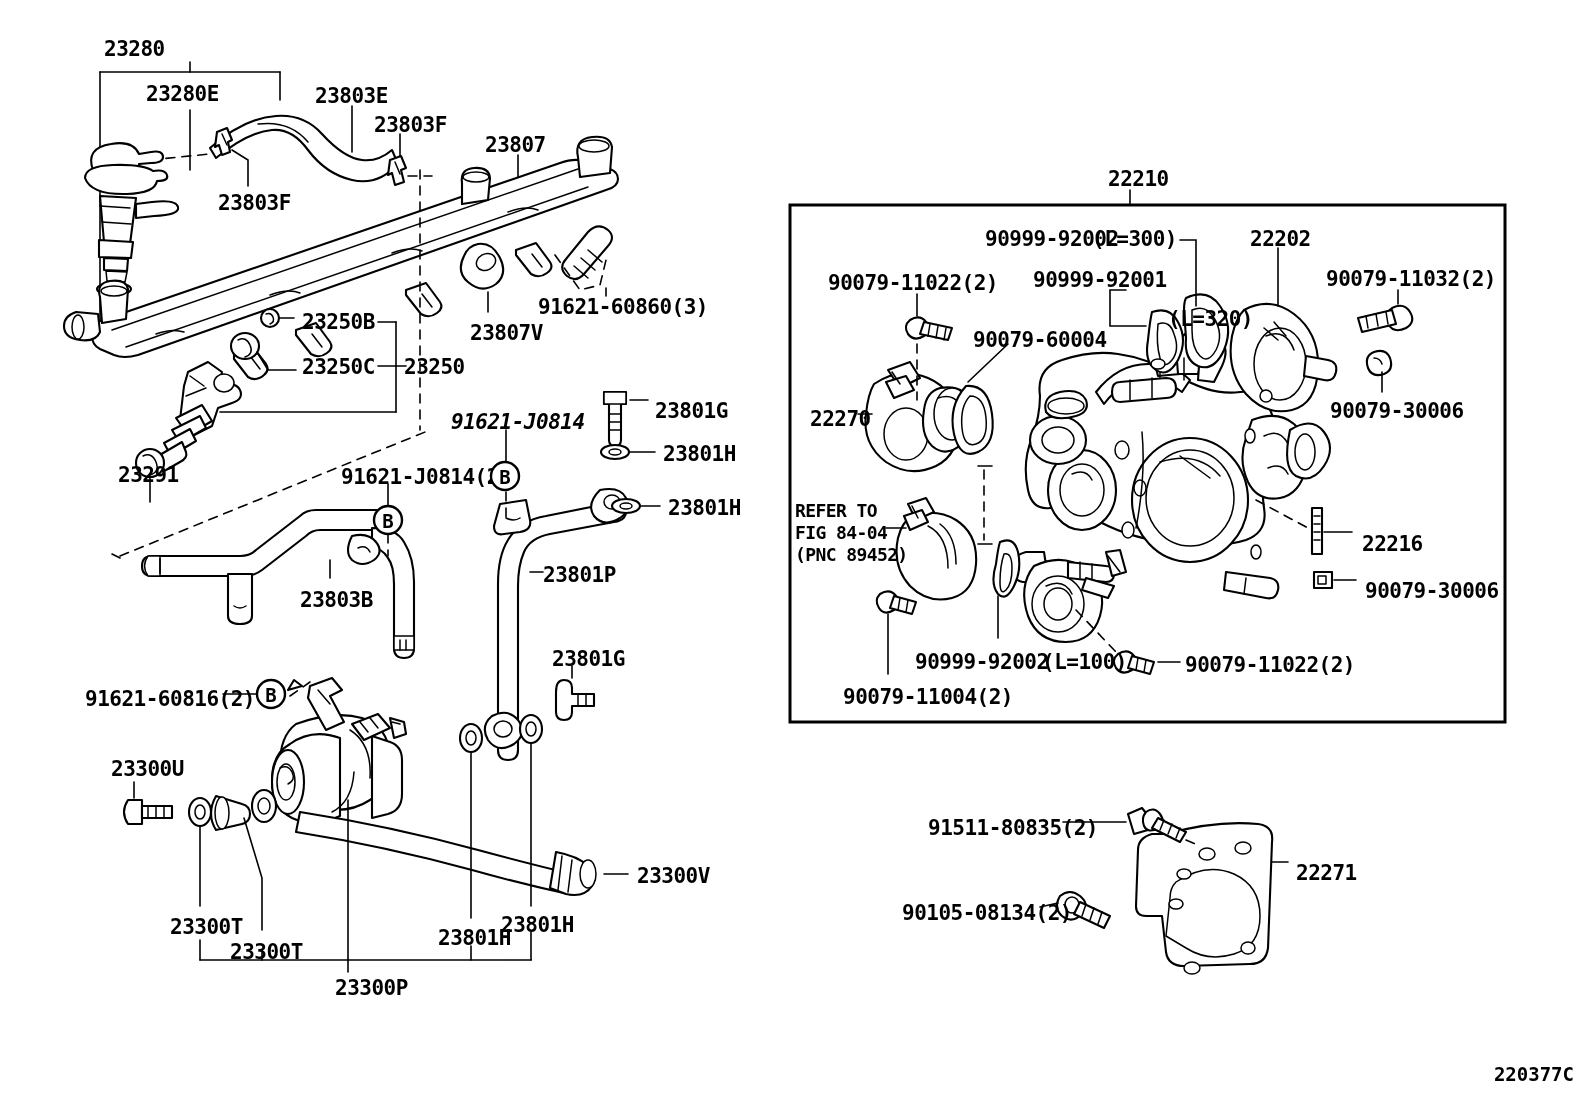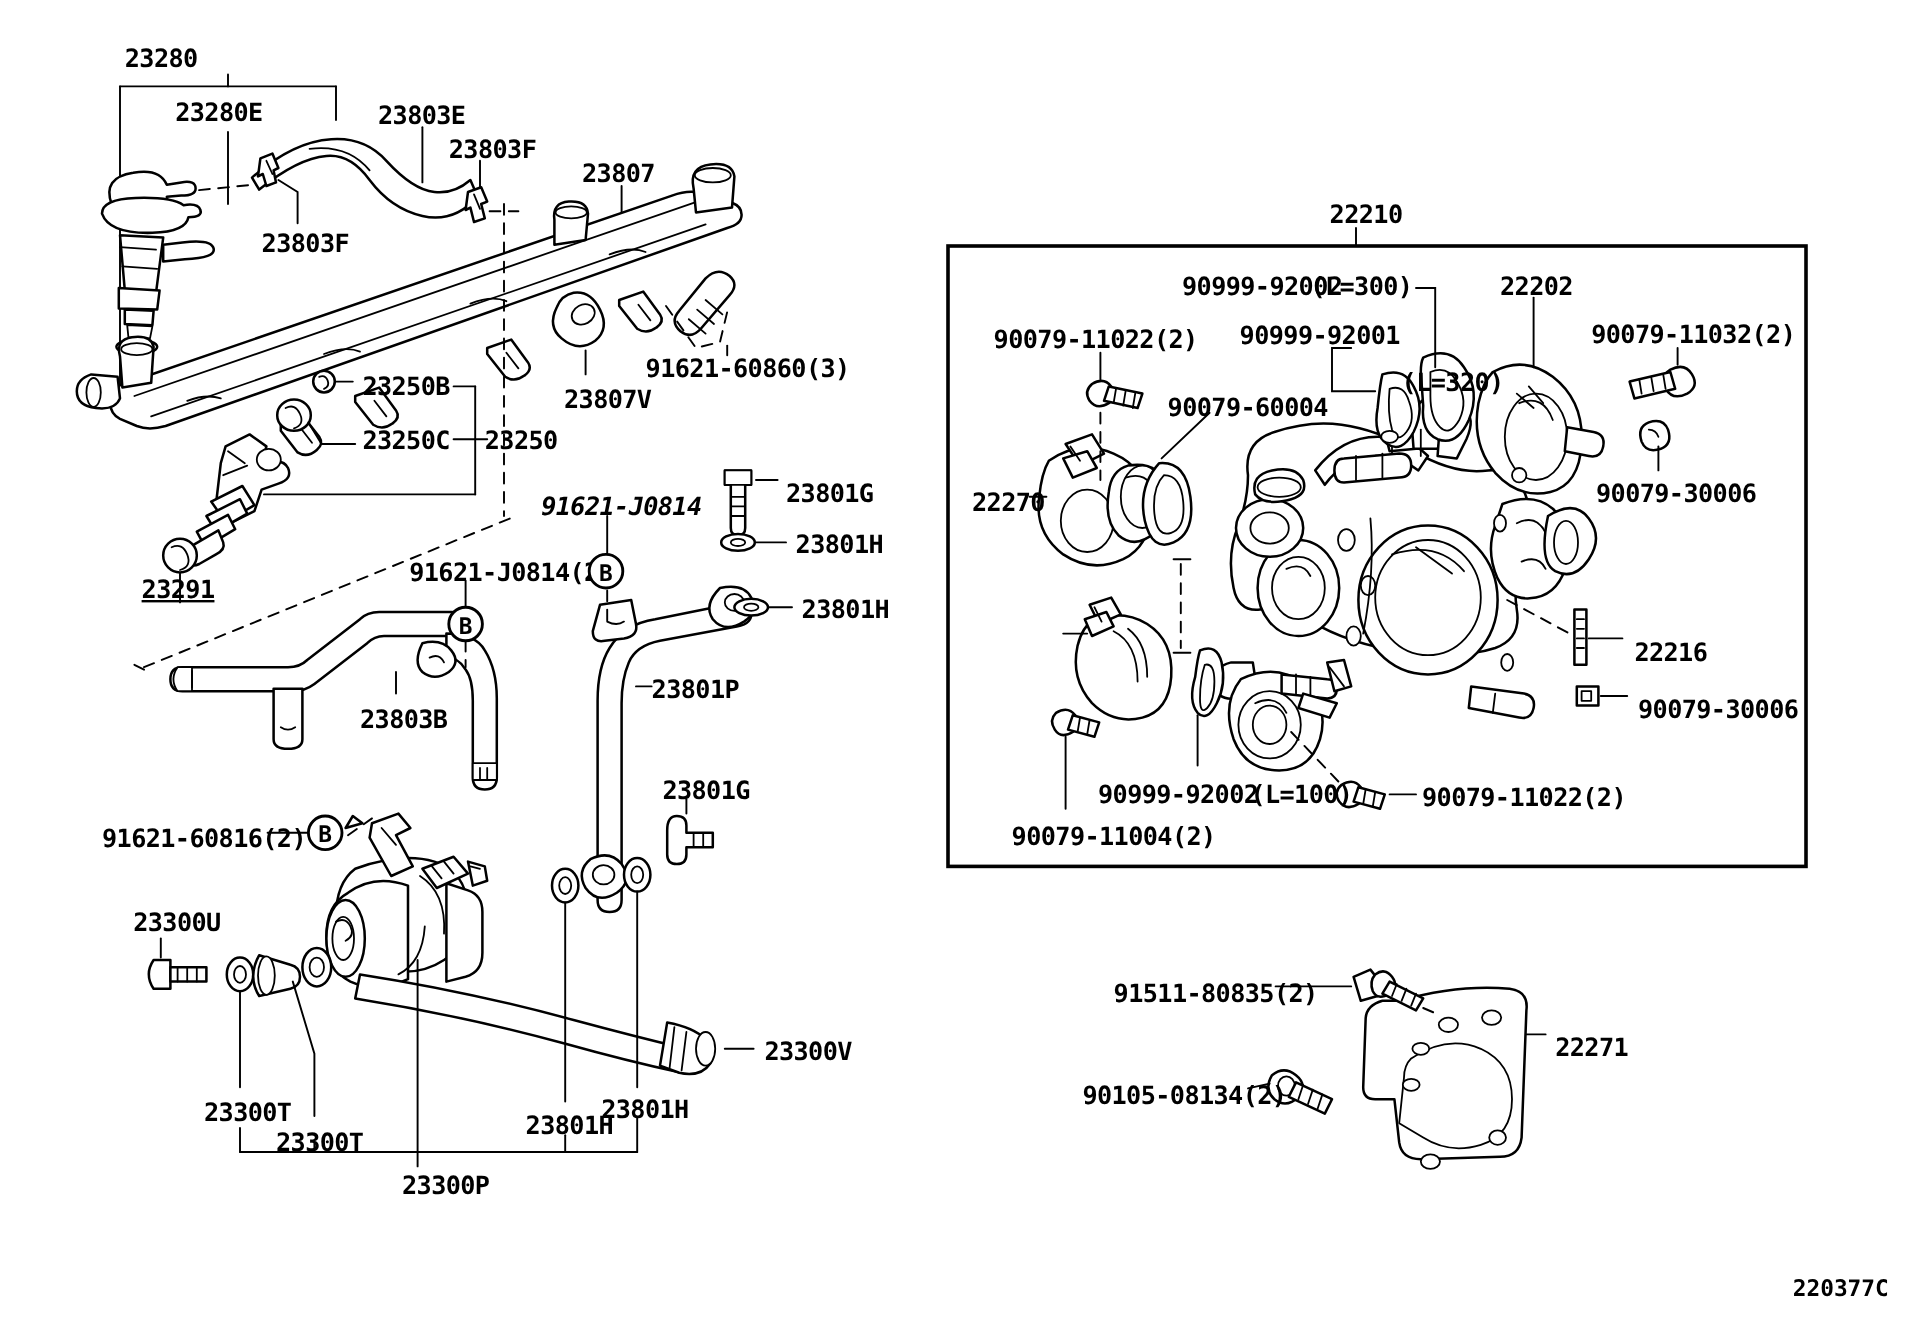--- a/index.html
+++ b/index.html
@@ -580,21 +580,21 @@
   <div class="lbl" style="left:538px;top:296px;">91621-60860(3)</div>
   <div class="lbl" style="left:470px;top:322px;">23807V</div>
   <div class="lbl" style="left:302px;top:311px;">23250B</div>
   <div class="lbl" style="left:302px;top:356px;">23250C</div>
   <div class="lbl" style="left:404px;top:356px;">23250</div>
   <div class="lbl" style="left:655px;top:400px;">23801G</div>
   <div class="lbl" style="left:663px;top:443px;">23801H</div>
   <div class="lbl" style="left:451px;top:411px;font-style:italic;">91621-J0814</div>
   <div class="lbl" style="left:341px;top:466px;">91621-J0814(2)</div>
   <div class="lbl" style="left:668px;top:497px;">23801H</div>
-  <div class="lbl" style="left:118px;top:480px;text-decoration:underline;">23291</div>
+  <div class="lbl" style="left:118px;top:464px;">23291</div>
   <div class="lbl" style="left:543px;top:564px;">23801P</div>
   <div class="lbl" style="left:300px;top:589px;">23803B</div>
   <div class="lbl" style="left:552px;top:648px;">23801G</div>
   <div class="lbl" style="left:85px;top:688px;">91621-60816(2)</div>
   <div class="lbl" style="left:111px;top:758px;">23300U</div>
   <div class="lbl" style="left:637px;top:865px;">23300V</div>
   <div class="lbl" style="left:170px;top:916px;">23300T</div>
   <div class="lbl" style="left:230px;top:941px;">23300T</div>
   <div class="lbl" style="left:438px;top:927px;">23801H</div>
   <div class="lbl" style="left:501px;top:914px;">23801H</div>
@@ -614,20 +614,25 @@
   <div class="lbl" style="left:1362px;top:533px;">22216</div>
   <div class="lbl" style="left:1365px;top:580px;">90079-30006</div>
   <div class="lbl" style="left:915px;top:651px;">90999-92002</div>
   <div class="lbl" style="left:1022px;top:651px;padding-left:20px;">(L=100)</div>
   <div class="lbl" style="left:1185px;top:654px;">90079-11022(2)</div>
   <div class="lbl" style="left:843px;top:686px;">90079-11004(2)</div>
   <div class="lbl" style="left:928px;top:817px;">91511-80835(2)</div>
   <div class="lbl" style="left:902px;top:902px;">90105-08134(2)</div>
   <div class="lbl" style="left:1296px;top:862px;">22271</div>
 
+  <div class="refbox" style="left:795px;top:500px;">
+    <div>REFER TO</div>
+    <div>FIG 84-04</div>
+    <div>(PNC 89452)</div>
+  </div>
 
   <svg style="position:absolute;left:0;top:0;width:1592px;height:1099px;pointer-events:none;">
     <g>
       <circle cx="388" cy="520" r="14" fill="#fff" stroke="#000" stroke-width="2.4"></circle>
       <text x="388" y="528" text-anchor="middle" font-family="DejaVu Sans Mono, monospace" font-size="19" font-weight="bold">B</text>
     </g>
     <g>
       <circle cx="505" cy="476" r="14" fill="#fff" stroke="#000" stroke-width="2.4"></circle>
       <text x="505" y="484" text-anchor="middle" font-family="DejaVu Sans Mono, monospace" font-size="19" font-weight="bold">B</text>
     </g>

